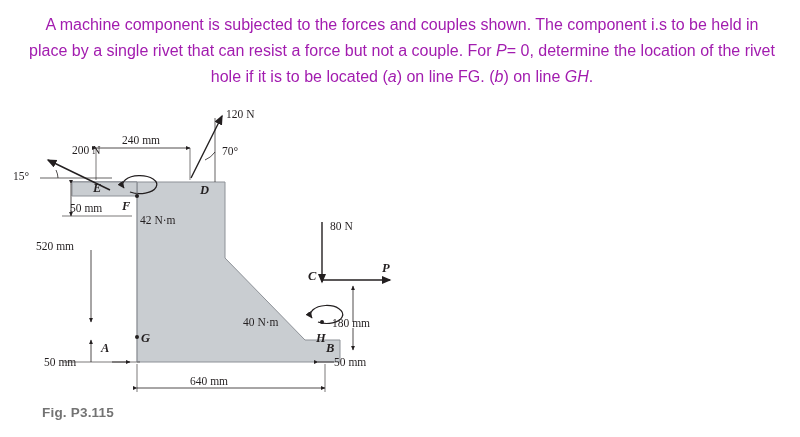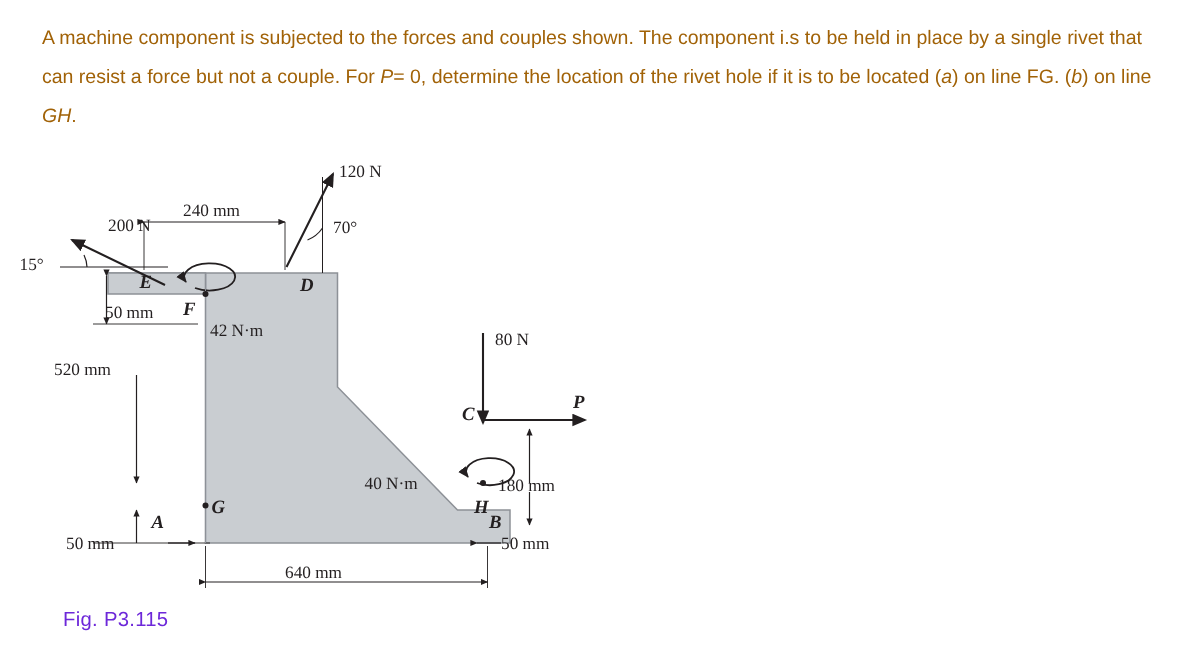--- a/index.html
+++ b/index.html
@@ -13,44 +13,45 @@
     font-family: "Liberation Sans", sans-serif;
     color: #231f20;
     position: relative;
     overflow: hidden;
   }
   .problem-text {
     position: absolute;
     left: 28px;
     top: 12px;
     width: 748px;
-    font-size: 13px;
+    font-size: 16px;
     line-height: 26px;
-    color: #a16207;
+    color: #a21caf;
+    text-align: center;
   }
   .problem-text i {
     font-style: italic;
   }
   .figure-area {
     position: absolute;
     left: 0;
     top: 100px;
     width: 738px;
     height: 300px;
   }
   .figure-area svg {
     display: block;
   }
   .fig-caption {
     position: absolute;
     left: 42px;
     top: 405px;
     font-size: 13.5px;
-    font-weight: normal;
-    color: #6d28d9;
+    font-weight: bold;
+    color: #737373;
     letter-spacing: 0.2px;
   }
   .lbl {
     font-family: "Liberation Serif", serif;
     font-size: 11.5px;
     fill: #231f20;
   }
   .lbl-it {
     font-family: "Liberation Serif", serif;
     font-size: 12.5px;

